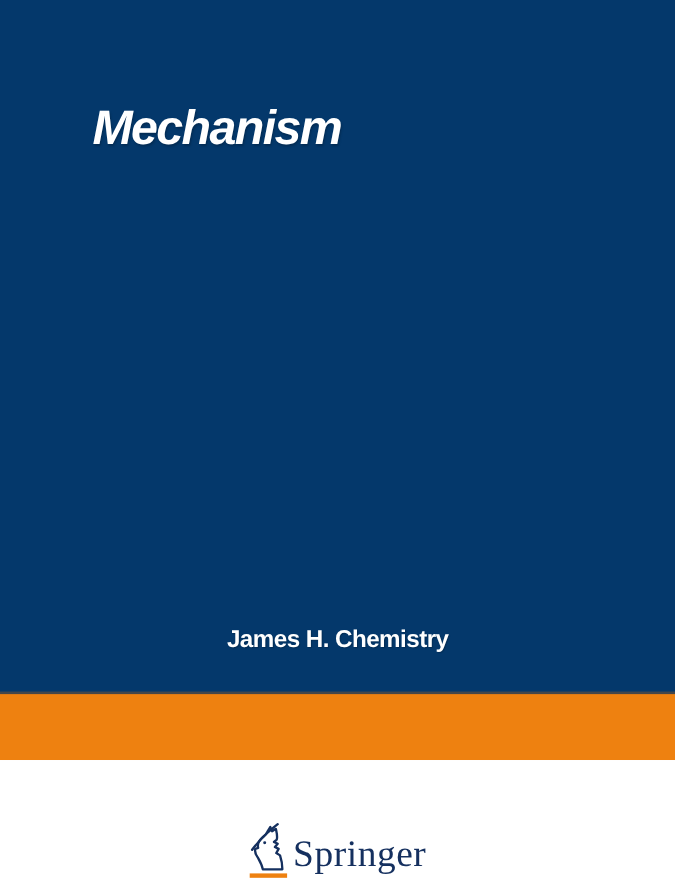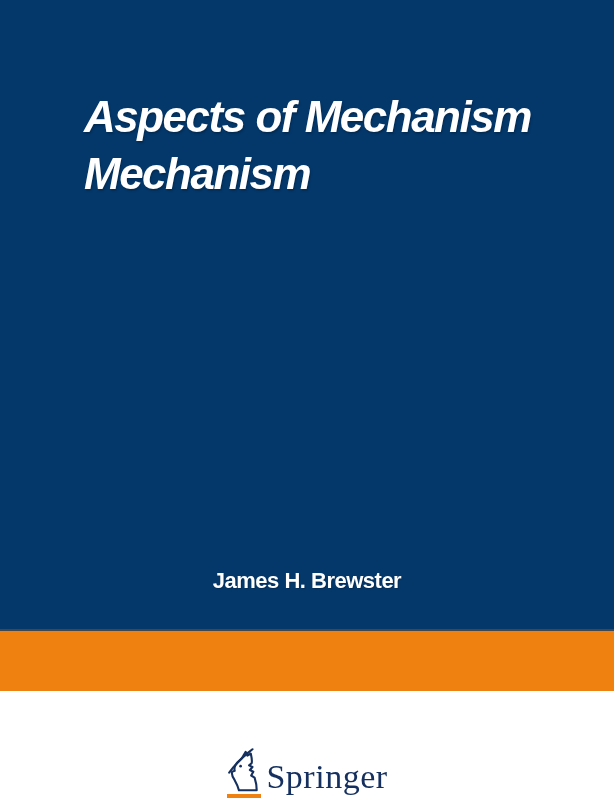--- a/index.html
+++ b/index.html
@@ -99,24 +99,23 @@
     letter-spacing: 0.5px;
   }
 </style>
 </head>
 <body>
 
 <div class="cover">
 
   <div class="navy-panel">
     <h1 class="book-title">
-      <span class="title-line">Aspects of Mechanism</span>
       <span class="title-line">Mechanism</span>
     </h1>
-    <div class="author-name">James H. Brewster</div>
+    <div class="author-name">James H. Chemistry</div>
   </div>
 
   <div class="orange-stripe"></div>
 
   <div class="footer">
     <div class="publisher-logo">
       <span class="horse-mark">
         <svg width="36" height="44" viewBox="0 0 76 104" aria-hidden="true">
           <g fill="none" stroke="#15305f" stroke-width="5" stroke-linecap="round" stroke-linejoin="round">
 

